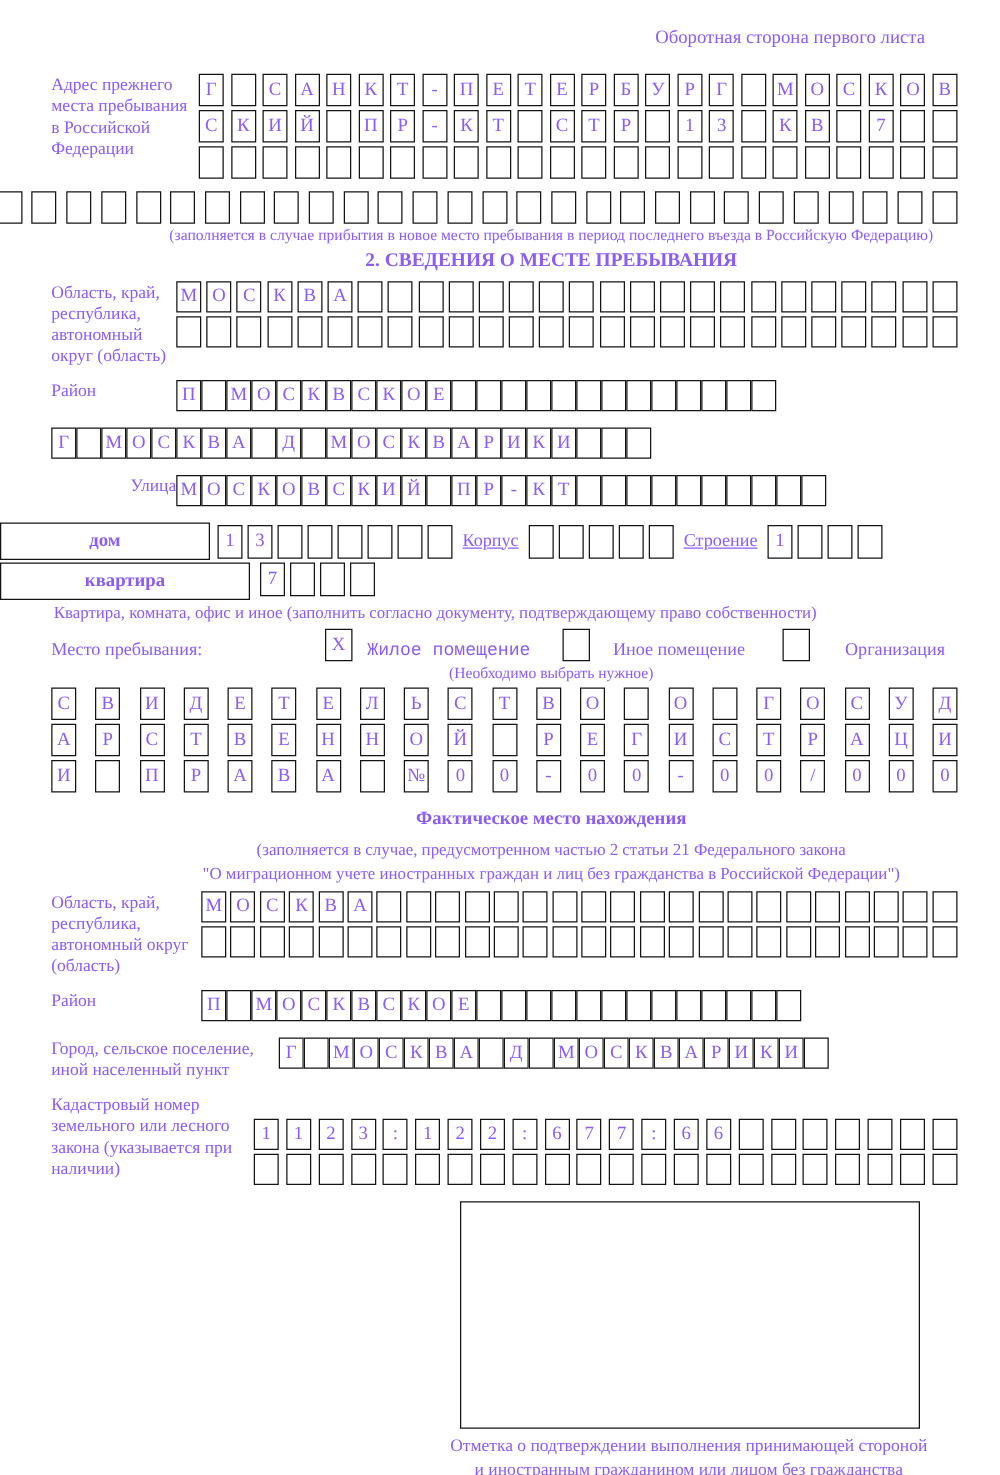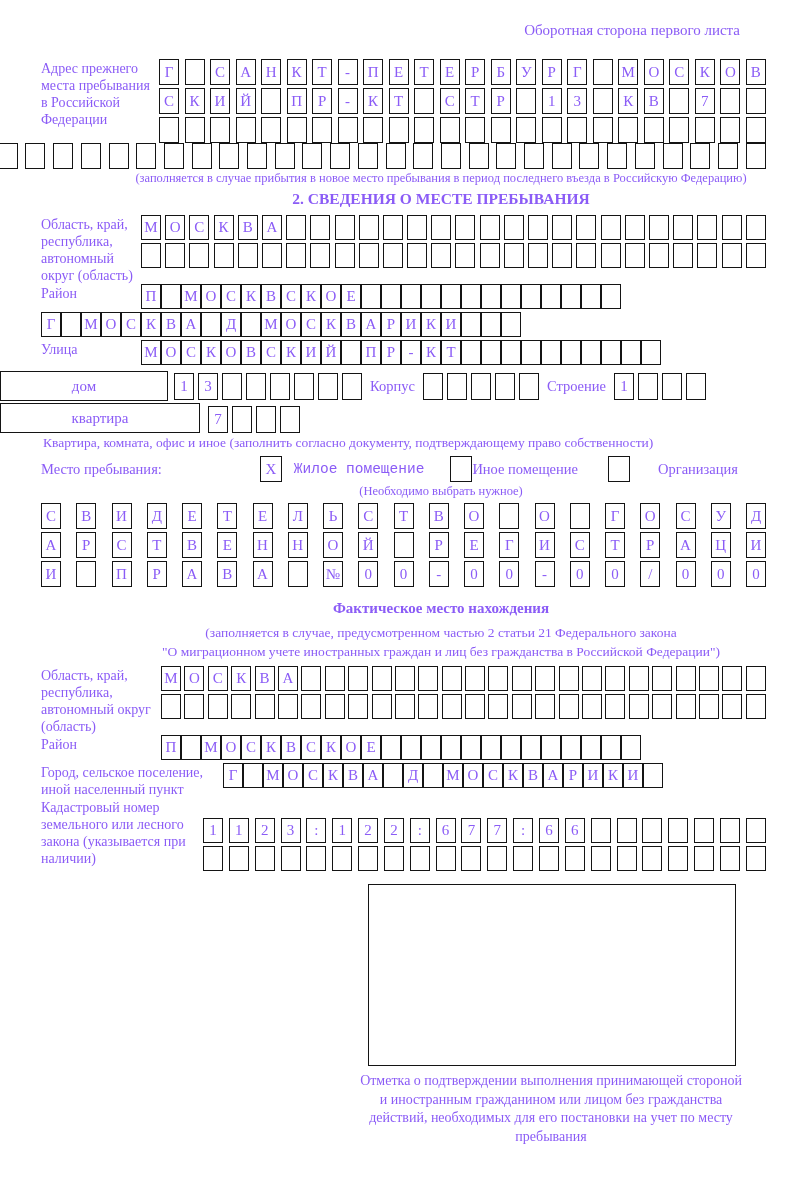--- a/index.html
+++ b/index.html
@@ -3,47 +3,47 @@
 <meta charset="utf-8">
 <title>Оборотная сторона первого листа</title>
 <style>
   html,body{margin:0;padding:0;background:#e8e8e8;}
   .page{
     width:800px;height:1180px;margin:0 auto;background:#ffffff;color:#8b5cf6;
     font-family:"Liberation Serif","DejaVu Serif",serif;
     padding:20px 34px 0 41px;box-sizing:border-box;overflow:hidden;position:relative;
   }
   .top-note{text-align:right;font-size:15px;margin:2px 26px 20px 0;}
-  .frow{display:flex;align-items:flex-start;margin-bottom:0;}
+  .frow{display:flex;align-items:flex-start;margin-bottom:10px;}
   .lbl{flex:none;font-size:14px;line-height:17px;padding-top:1px;}
   .cellcol{flex:1;display:flex;flex-direction:column;}
   .cells{display:flex;justify-content:space-between;margin-bottom:3px;}
   .cell{
     flex:none;width:20px;height:25px;border:1.5px solid #141414;background:#fff;
     display:flex;align-items:center;justify-content:center;
     font-size:15px;line-height:1;box-sizing:border-box;
   }
   .tall .cell{height:26px;}
   .fullrow{margin-left:-71px;margin-bottom:2px;}
   .fullbleed{margin-left:-73px;width:800px;box-sizing:border-box;}
   .cap{font-size:12.5px;text-align:center;margin:1px 0 3px 0;}
   .capl{font-size:13.5px;margin:2px 0 5px 2px;}
   .h2{font-size:15.5px;font-weight:bold;text-align:center;margin:4px 0 7px 0;}
   .h3{font-size:15px;font-weight:bold;text-align:center;margin:10px 0 8px 0;}
   .note2{font-size:13.5px;text-align:center;margin:0 0 3px 0;}
   .field{
     flex:none;border:1.5px solid #141414;height:30px;display:flex;align-items:center;
-    justify-content:center;font-size:15px;box-sizing:border-box;background:#fff;
+    justify-content:center;font-size:15px;box-sizing:border-box;background:#fff;font-weight:bold;
   }
   .inlinecells{display:flex;gap:4px;align-items:center;}
   .inlinecells .cell{height:27px;}
   .domrow{display:flex;align-items:center;margin:3px 0 2px -41px;gap:6px;}
-  .kvrow{display:flex;align-items:flex-end;margin:2px 0 2px -41px;gap:8px;}
-  .srlabel{font-size:14.5px;white-space:nowrap;padding:0 2px;}
-  .chkrow{display:flex;align-items:center;margin:5px 0 2px 0;font-size:14.5px;}
+  .kvrow{display:flex;align-items:flex-start;margin:2px 0 2px -41px;gap:8px;}
+  .srlabel{font-size:14.5px;white-space:nowrap;padding:0 2px;text-decoration:underline;}
+  .chkrow{display:flex;align-items:flex-end;margin:5px 0 2px 0;font-size:14.5px;}
   .chk{flex:none;width:22px;height:26px;border:1.5px solid #141414;display:flex;
        align-items:center;justify-content:center;font-size:15px;box-sizing:border-box;}
   .stamp{border:1.5px solid #141414;width:366px;height:180px;margin:10px 0 6px 327px;background:#fff;}
   .stampcap{width:386px;margin-left:317px;text-align:center;font-size:14px;line-height:18.5px;}
   .mb0{margin-bottom:0;}
 </style>
 </head>
 <body>
 
 <div class="page">
@@ -283,21 +283,21 @@
         <div class="cell">И</div>
         <div class="cell">К</div>
         <div class="cell">И</div>
         <div class="cell"></div>
         <div class="cell"></div>
         <div class="cell"></div>
       </div>
   </div>
 
   <div class="frow">
-    <div class="lbl" style="width:100px;">Улица</div>
+    <div class="lbl" style="width:100px;text-align:right;">Улица</div>
     <div class="cells">
         <div class="cell">М</div>
         <div class="cell">О</div>
         <div class="cell">С</div>
         <div class="cell">К</div>
         <div class="cell">О</div>
         <div class="cell">В</div>
         <div class="cell">С</div>
         <div class="cell">К</div>
         <div class="cell">И</div>
@@ -359,21 +359,21 @@
         <div class="cell"></div>
       </div>
   </div>
   <div class="capl">Квартира, комната, офис и иное (заполнить согласно документу, подтверждающему право собственности)</div>
 
   <div class="chkrow">
     <span>Место пребывания:</span>
     <span class="chk" style="margin-left:98px;">X</span>
     <span style="margin-left:12px;font-family:Liberation Mono, monospace;">Жилое помещение</span>
     <span class="chk" style="margin-left:26px;"></span>
-    <span style="margin-left:0;">Иное помещение</span>
+    <span style="margin-left:18px;">Иное помещение</span>
     <span class="chk" style="margin-left:30px;"></span>
     <span style="margin-left:28px;">Организация</span>
   </div>
   <div class="cap fullbleed">(Необходимо выбрать нужное)</div>
 
   <div class="frow" style="margin-top:4px;">
     <div class="cellcol">
       <div class="cells tall">
           <div class="cell">С</div>
           <div class="cell">В</div>

